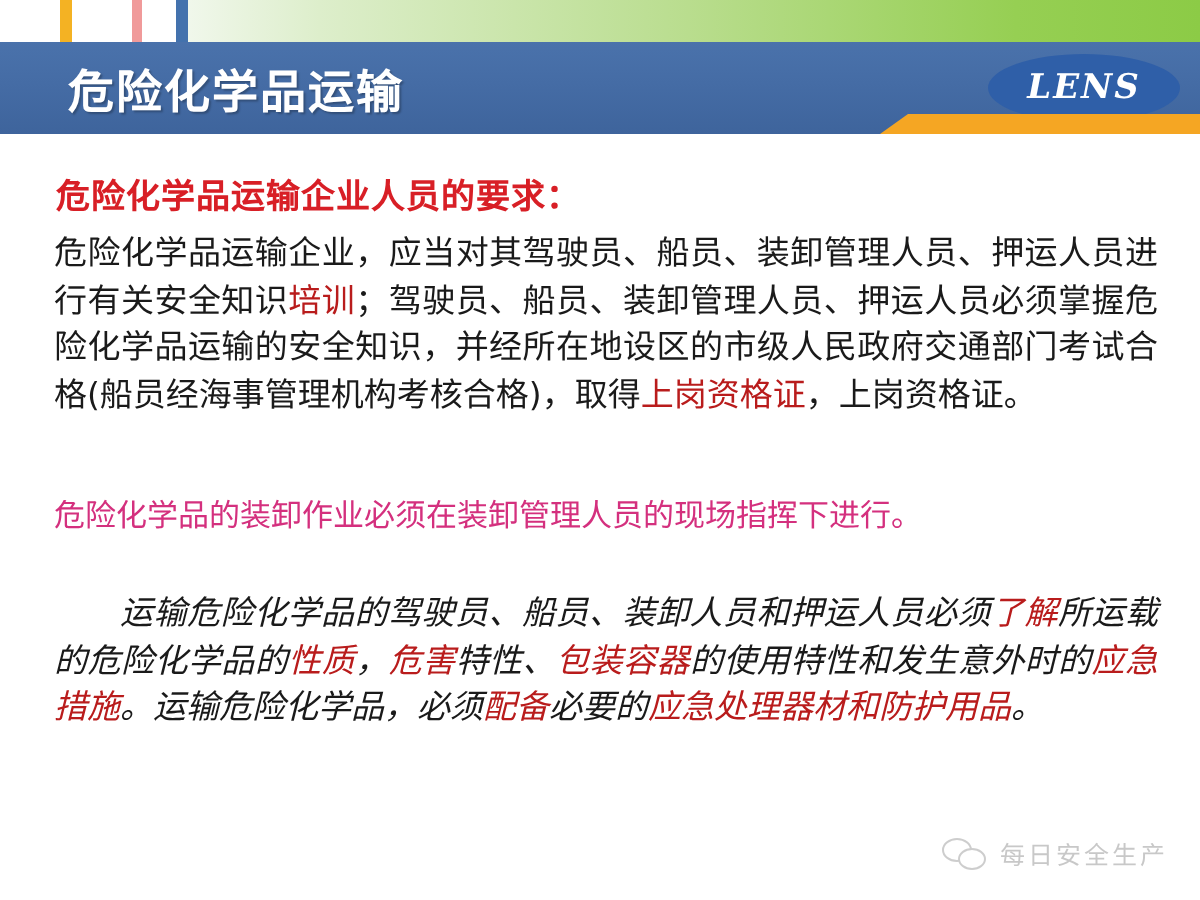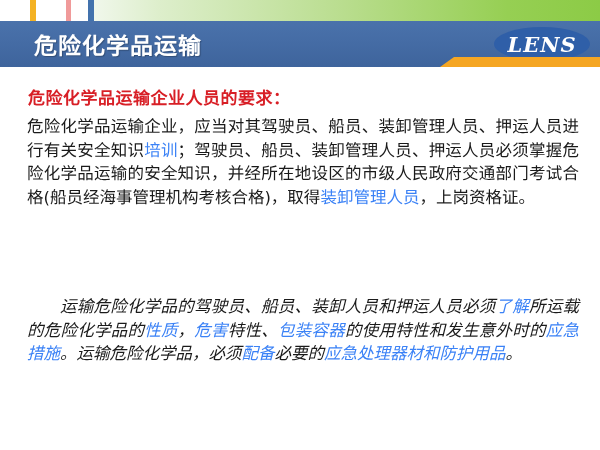--- a/index.html
+++ b/index.html
@@ -87,21 +87,21 @@
     background: #2f5fa8;
     display: flex;
     align-items: center;
     justify-content: center;
   }
   .header .lens-logo span {
     color: #ffffff;
     font-family: "DejaVu Serif", "Liberation Serif", serif;
     font-style: italic;
     font-weight: bold;
-    font-size: 21px;
+    font-size: 17px;
     letter-spacing: 1px;
   }
 
   
   .content {
     position: absolute;
     left: 0; top: 67px;
     width: 600px;
     height: 383px;
     background: #ffffff;
@@ -141,21 +141,21 @@
     color: #d4307e;
     white-space: nowrap;
   }
 
   .para-2 {
     top: 228px;
     text-indent: 2em;
     font-style: italic;
   }
 
-  .hl-blue { color: #3b82f6; }
+  .hl-blue { color: #b91c1c; }
 
   
   .footer-mark {
     position: absolute;
     right: 16px;
     bottom: 14px;
     display: flex;
     align-items: center;
     gap: 7px;
     opacity: 0.42;
@@ -205,21 +205,29 @@
     <div class="lens-logo">
       <span>LENS</span>
     </div>
     <div class="orange-wedge"></div>
   </div>
 
   <div class="content">
 
     <div class="heading-red">危险化学品运输企业人员的要求：</div>
 
-    <div class="para para-1"><span>危险化学品运输企业，应当对其驾驶员、船员、装卸管理人员、押运人员进行有关安全知识</span><span class="hl-blue">培训</span><span>；驾驶员、船员、装卸管理人员、押运人员必须掌握危险化学品运输的安全知识，并经所在地设区的市级人民政府交通部门考试合格(船员经海事管理机构考核合格)，取得</span><span class="hl-blue">装卸管理人员</span><span>，上岗资格证。</span></div>
-
+    <div class="para para-1"><span>危险化学品运输企业，应当对其驾驶员、船员、装卸管理人员、押运人员进行有关安全知识</span><span class="hl-blue">培训</span><span>；驾驶员、船员、装卸管理人员、押运人员必须掌握危险化学品运输的安全知识，并经所在地设区的市级人民政府交通部门考试合格(船员经海事管理机构考核合格)，取得</span><span class="hl-blue">上岗资格证</span><span>，上岗资格证。</span></div>
+
+    <div class="line-magenta">危险化学品的装卸作业必须在装卸管理人员的现场指挥下进行。</div>
 
     <div class="para para-2"><span>运输危险化学品的驾驶员、船员、装卸人员和押运人员必须</span><span class="hl-blue">了解</span><span>所运载的危险化学品的</span><span class="hl-blue">性质</span><span>，</span><span class="hl-blue">危害</span><span>特性、</span><span class="hl-blue">包装容器</span><span>的使用特性和发生意外时的</span><span class="hl-blue">应急措施</span><span>。运输危险化学品，必须</span><span class="hl-blue">配备</span><span>必要的</span><span class="hl-blue">应急处理器材和防护用品</span><span>。</span></div>
 
   </div>
 
+  <div class="footer-mark">
+    <span class="wechat-icon">
+      <span class="b1"></span>
+      <span class="b2"></span>
+    </span>
+    <span class="mark-text">每日安全生产</span>
+  </div>
 
 </div>
 
 </body></html>

